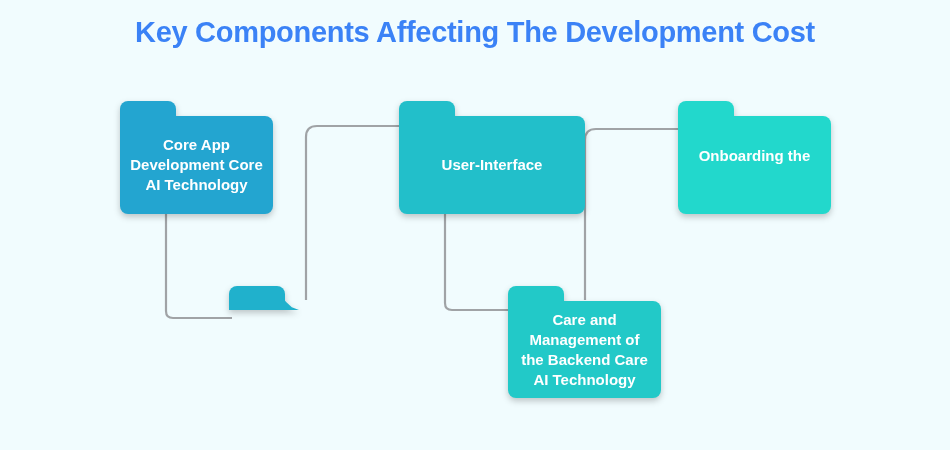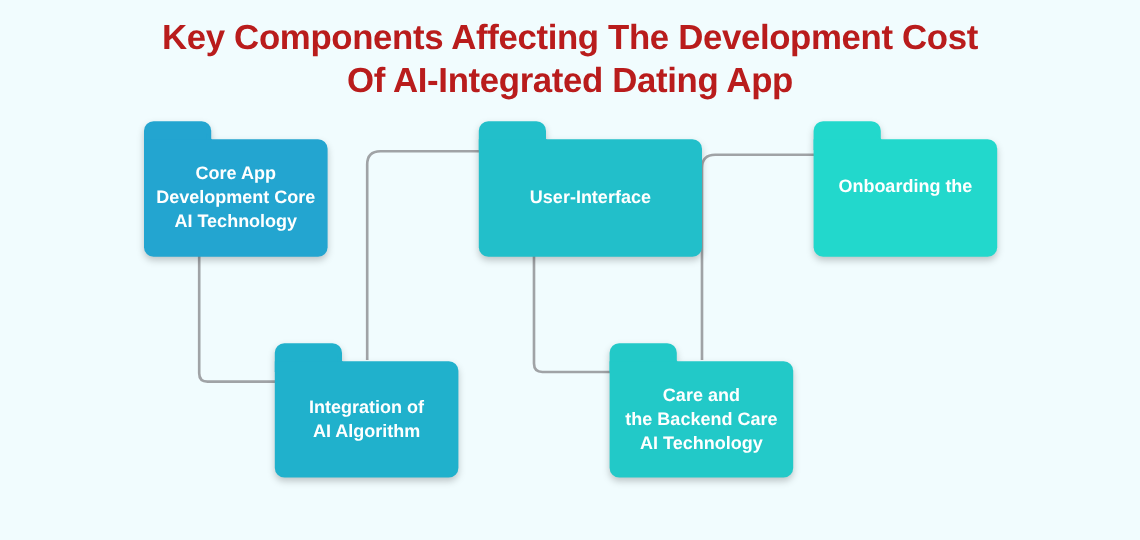--- a/index.html
+++ b/index.html
@@ -4,21 +4,21 @@
   <style>
     html, body { margin: 0; padding: 0; }
     body {
       width: 950px; height: 450px; overflow: hidden;
       background: #f1fcfe;
       font-family: "Liberation Sans", "DejaVu Sans", sans-serif;
       position: relative;
     }
     .title {
       position: absolute; left: 0; top: 14px; width: 950px;
-      text-align: center; color: #b91c1c;
+      text-align: center; color: #3b82f6;
       font-size: 29px; font-weight: bold; line-height: 36px;
       letter-spacing: -0.3px;
     }
     .connectors { position: absolute; left: 0; top: 0; }
     .folder {
       position: absolute;
       filter: drop-shadow(0 3px 3px rgba(0,0,0,0.22));
     }
     .folder .tab {
       position: absolute; left: 0; top: 0;
@@ -39,21 +39,20 @@
       font-size: 15px; font-weight: bold; line-height: 20px;
       padding: 0 8px; box-sizing: border-box;
     }
     .folder .body span { display: block; }
   </style>
 </head>
 <body>
 
 <div class="title">
   <div>Key Components Affecting The Development Cost</div>
-  <div>Of AI-Integrated Dating App</div>
 </div>
 
 <svg class="connectors" width="950" height="450">
   <g fill="none" stroke="#a0a3a6" stroke-width="2.2">
     <path d="M166 213 V311 Q166 318 173 318 H232"></path>
     <path d="M306 300 V137 Q306 126 317 126 H402"></path>
     <path d="M445 213 V303 Q445 310 452 310 H512"></path>
     <path d="M585 300 V140 Q585 129 596 129 H680"></path>
   </g>
 </svg>
@@ -64,42 +63,37 @@
     <div>
       <span>Core App</span>
       <span>Development Core</span>
       <span>AI Technology</span>
     </div>
   </div>
 </div>
 
 <div class="folder" style="left:229px; top:286px; width:153px; height:112px;">
   <div class="tab" style="background:#20b1cc;"></div>
-  <div class="body" style="background:#20b1cc;">
-    <div>
-      <span>Integration of</span>
-      <span>AI Algorithm</span>
-    </div>
-  </div>
 </div>
 
 <div class="folder" style="left:399px; top:101px; width:153px; height:113px;padding-left:33px;">
   <div class="tab" style="background:#22bfca;"></div>
   <div class="body" style="background:#22bfca;">
     <div>
       <span>User-Interface</span>
     </div>
   </div>
 </div>
 
 <div class="folder" style="left:508px; top:286px; width:153px; height:112px;">
   <div class="tab" style="background:#22c9c8;"></div>
   <div class="body" style="background:#22c9c8;">
     <div>
       <span>Care and</span>
+      <span>Management of</span>
       <span>the Backend Care</span>
       <span>AI Technology</span>
     </div>
   </div>
 </div>
 
 <div class="folder" style="left:678px; top:101px; width:153px; height:113px;">
   <div class="tab" style="background:#22d8cc;"></div>
   <div class="body" style="background:#22d8cc; align-items:flex-start; padding-top:30px;">
     <div>

